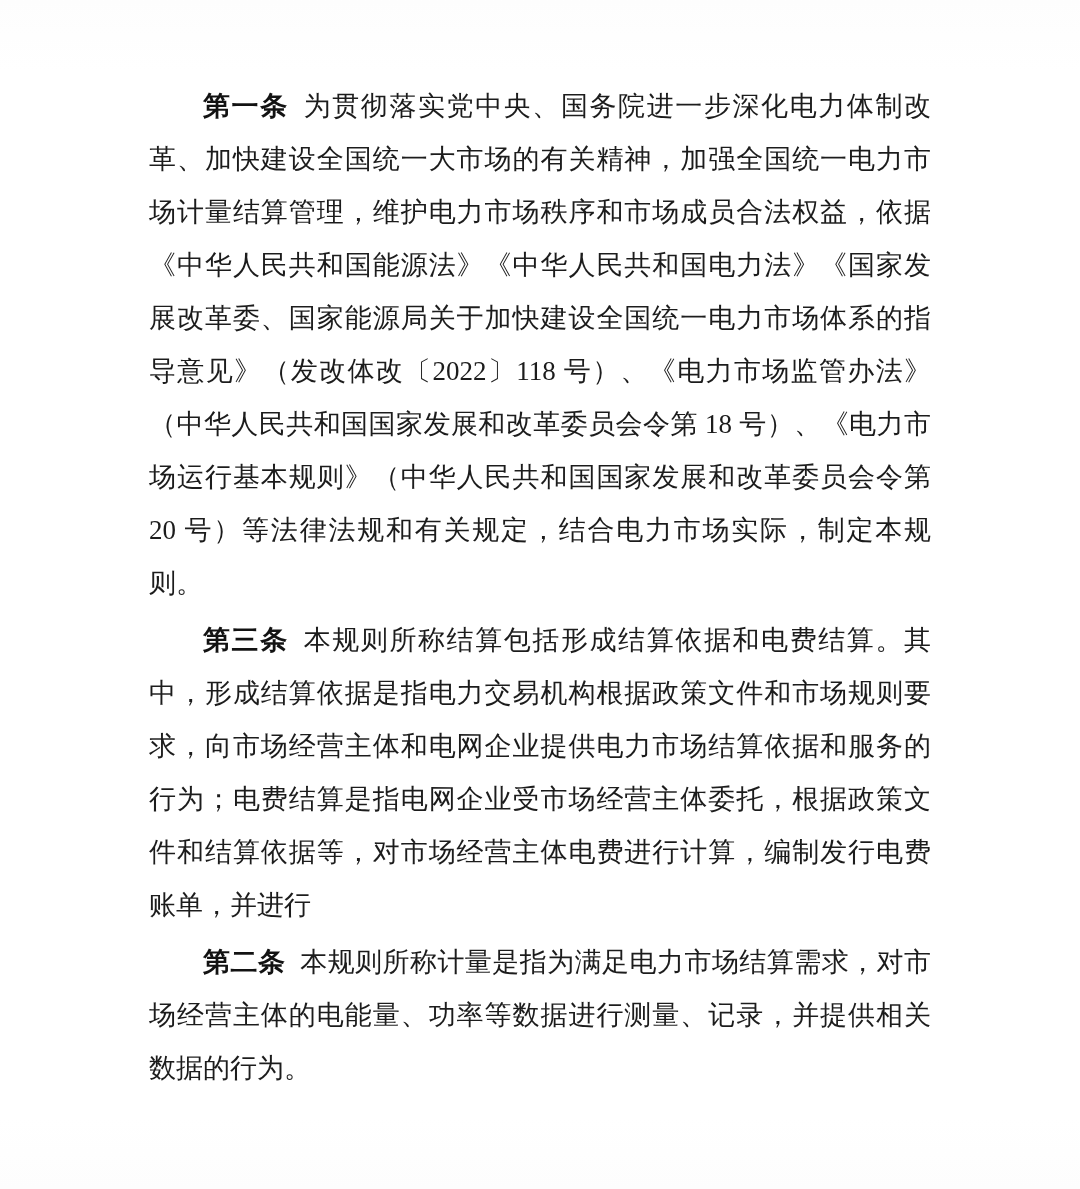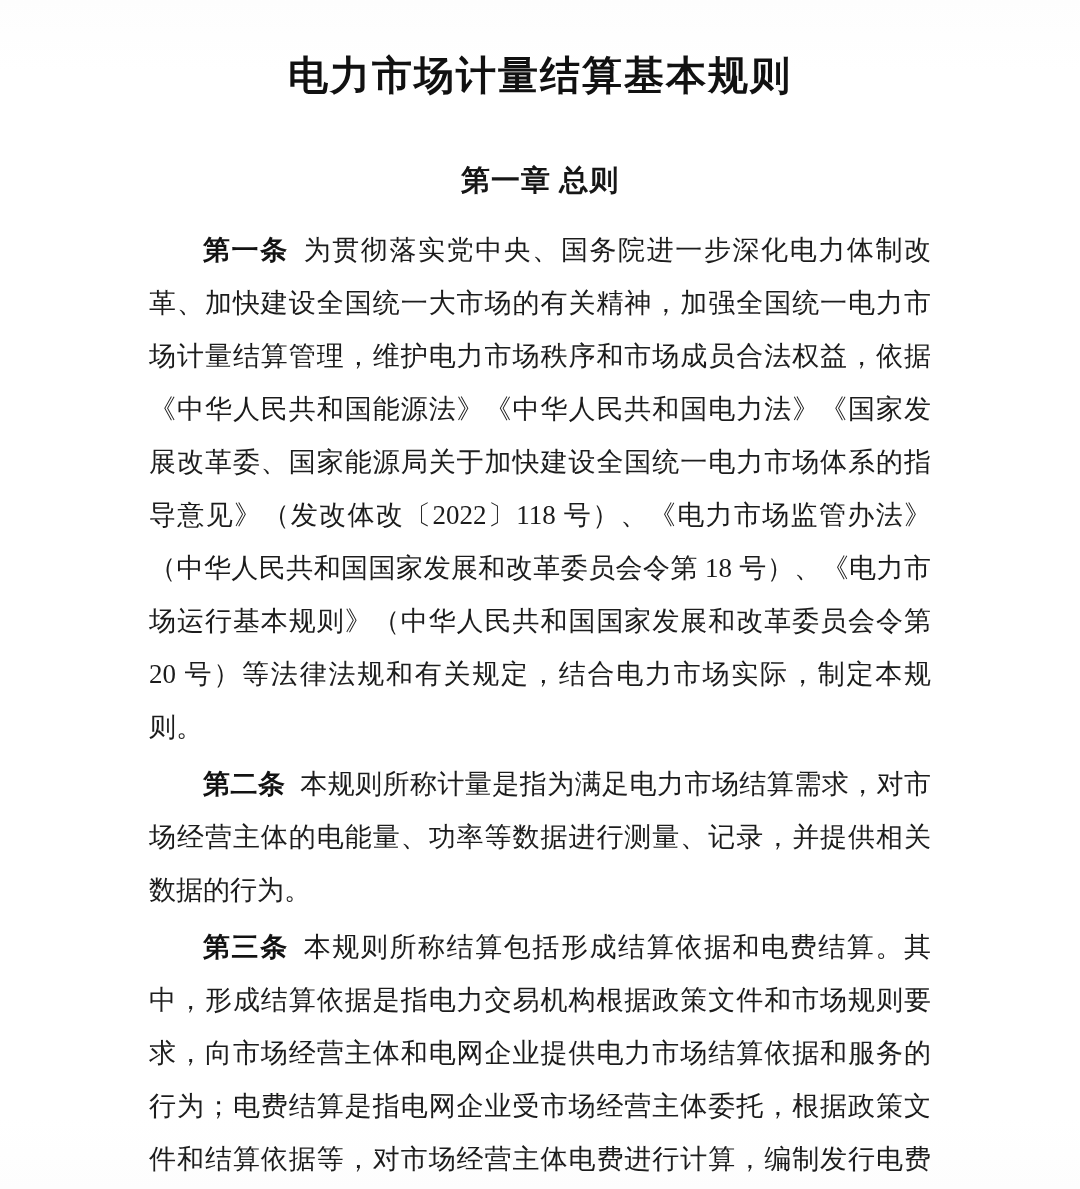--- a/index.html
+++ b/index.html
@@ -55,33 +55,31 @@
     font-weight: bold;
     margin-right: 0.55em;
     color: #121212;
   }
 </style>
 </head>
 <body>
 
 <div class="doc">
 
-  <h1 class="title">电力市场计量结算基本规则</h1>
 
-  <h2 class="chapter">第一章 总则</h2>
 
   <div class="body-text">
 
     <p class="para">
       <span class="lead">第一条</span><span>为贯彻落实党中央、国务院进一步深化电力体制改革、加快建设全国统一大市场的有关精神，加强全国统一电力市场计量结算管理，维护电力市场秩序和市场成员合法权益，依据《中华人民共和国能源法》《中华人民共和国电力法》《国家发展改革委、国家能源局关于加快建设全国统一电力市场体系的指导意见》（发改体改〔2022〕118 号）、《电力市场监管办法》（中华人民共和国国家发展和改革委员会令第 18 号）、《电力市场运行基本规则》（中华人民共和国国家发展和改革委员会令第 20 号）等法律法规和有关规定，结合电力市场实际，制定本规则。</span>
     </p>
 
     <p class="para">
-      <span class="lead">第二条</span><span>本规则所称计量是指为满足电力市场结算需求，对市场经营主体的电能量、功率等数据进行测量、记录，并提供相关数据的行为。</span>
+      <span class="lead">第三条</span><span>本规则所称结算包括形成结算依据和电费结算。其中，形成结算依据是指电力交易机构根据政策文件和市场规则要求，向市场经营主体和电网企业提供电力市场结算依据和服务的行为；电费结算是指电网企业受市场经营主体委托，根据政策文件和结算依据等，对市场经营主体电费进行计算，编制发行电费账单，并进行</span>
     </p>
 
     <p class="para">
-      <span class="lead">第三条</span><span>本规则所称结算包括形成结算依据和电费结算。其中，形成结算依据是指电力交易机构根据政策文件和市场规则要求，向市场经营主体和电网企业提供电力市场结算依据和服务的行为；电费结算是指电网企业受市场经营主体委托，根据政策文件和结算依据等，对市场经营主体电费进行计算，编制发行电费账单，并进行</span>
+      <span class="lead">第二条</span><span>本规则所称计量是指为满足电力市场结算需求，对市场经营主体的电能量、功率等数据进行测量、记录，并提供相关数据的行为。</span>
     </p>
 
   </div>
 
 </div>
 
 </body></html>

